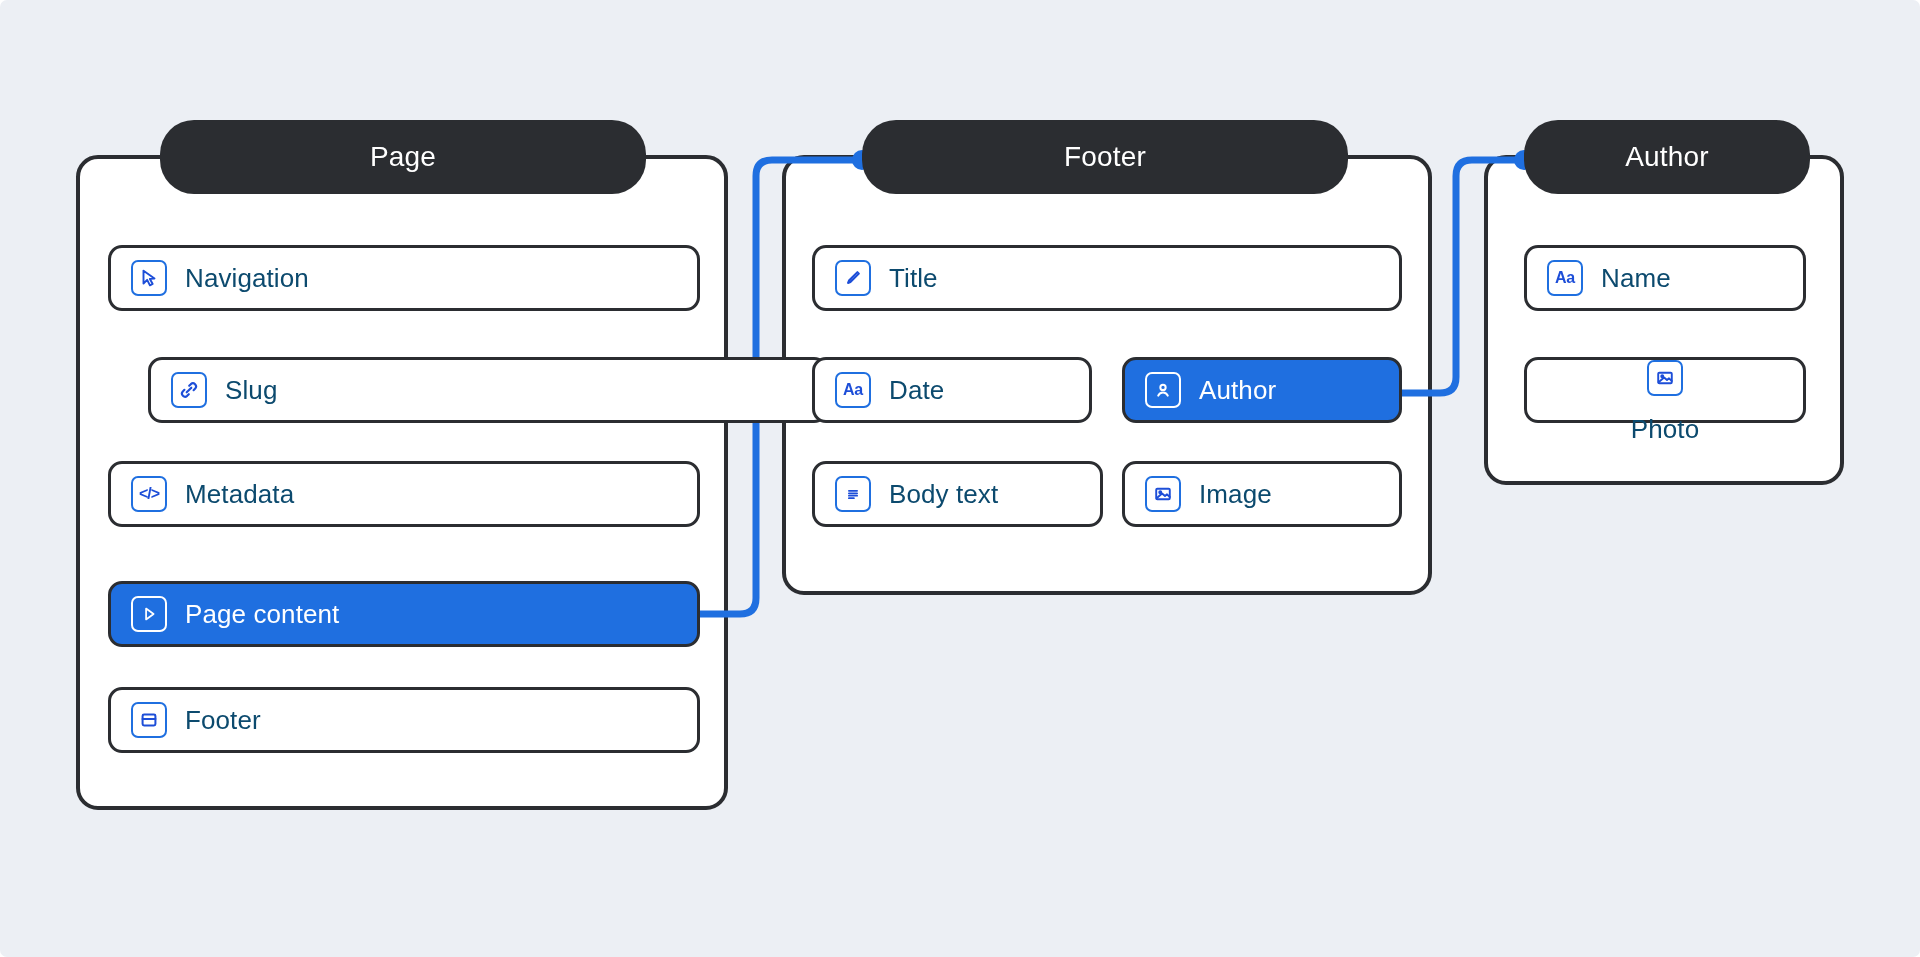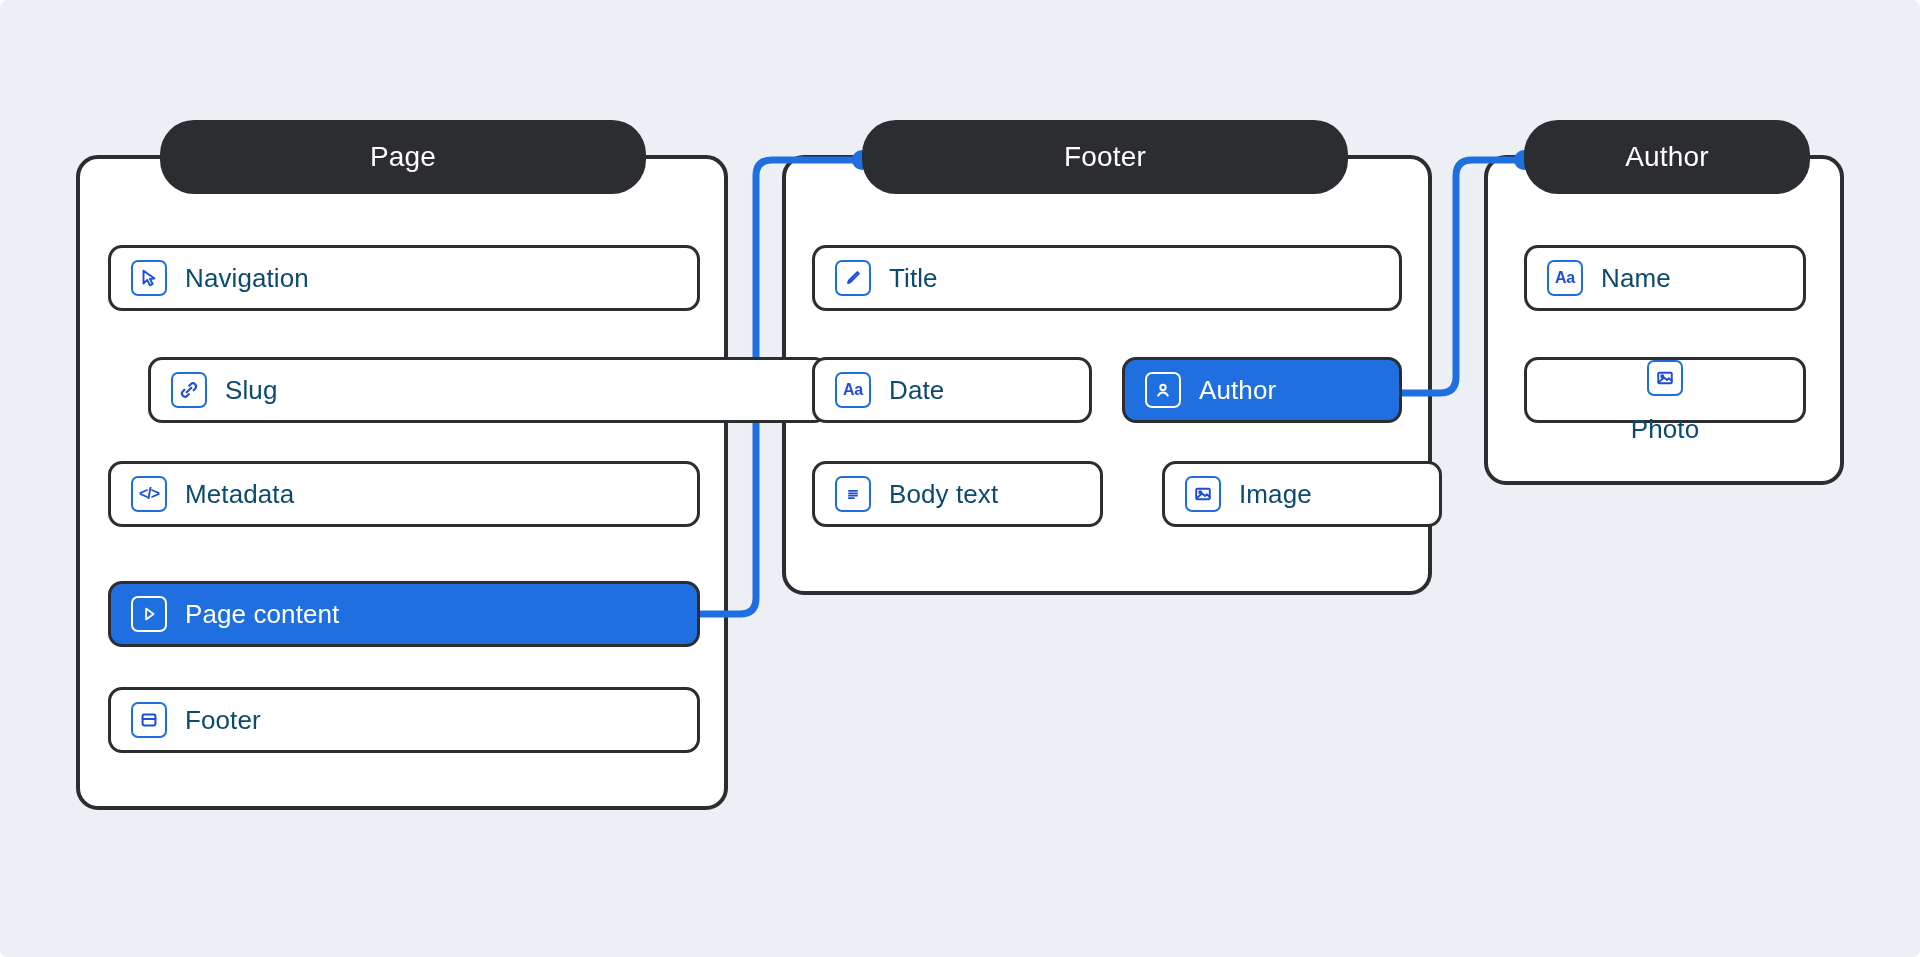--- a/index.html
+++ b/index.html
@@ -224,21 +224,21 @@
       <svg width="22" height="22" viewBox="0 0 24 24" fill="none" stroke="currentColor" stroke-width="1.9" stroke-linecap="round" stroke-linejoin="round">
         <path d="M7.5 8.5 H16.5"></path>
         <path d="M7.5 11.2 H16.5"></path>
         <path d="M7.5 13.9 H16.5"></path>
         <path d="M7.5 16.6 H13"></path>
       </svg>
     </span>
     <span class="flabel">Body text</span>
   </div>
 
-  <div class="field" style="left:1122px; top:461px; width:280px;margin-left:40px;">
+  <div class="field" style="left:1122px; top:461px; width:280px;">
     <span class="ficon">
       <svg width="22" height="22" viewBox="0 0 24 24" fill="none" stroke="currentColor" stroke-width="2.1" stroke-linecap="round" stroke-linejoin="round">
         <rect x="4.6" y="6.2" width="14.8" height="11.6" rx="1.2"></rect>
         <circle cx="9" cy="10" r="1.1"></circle>
         <path d="M5 16.6 L11 11.4 L14.2 14.2 L16.4 12.4 L19.4 15.2"></path>
       </svg>
     </span>
     <span class="flabel">Image</span>
   </div>
 

